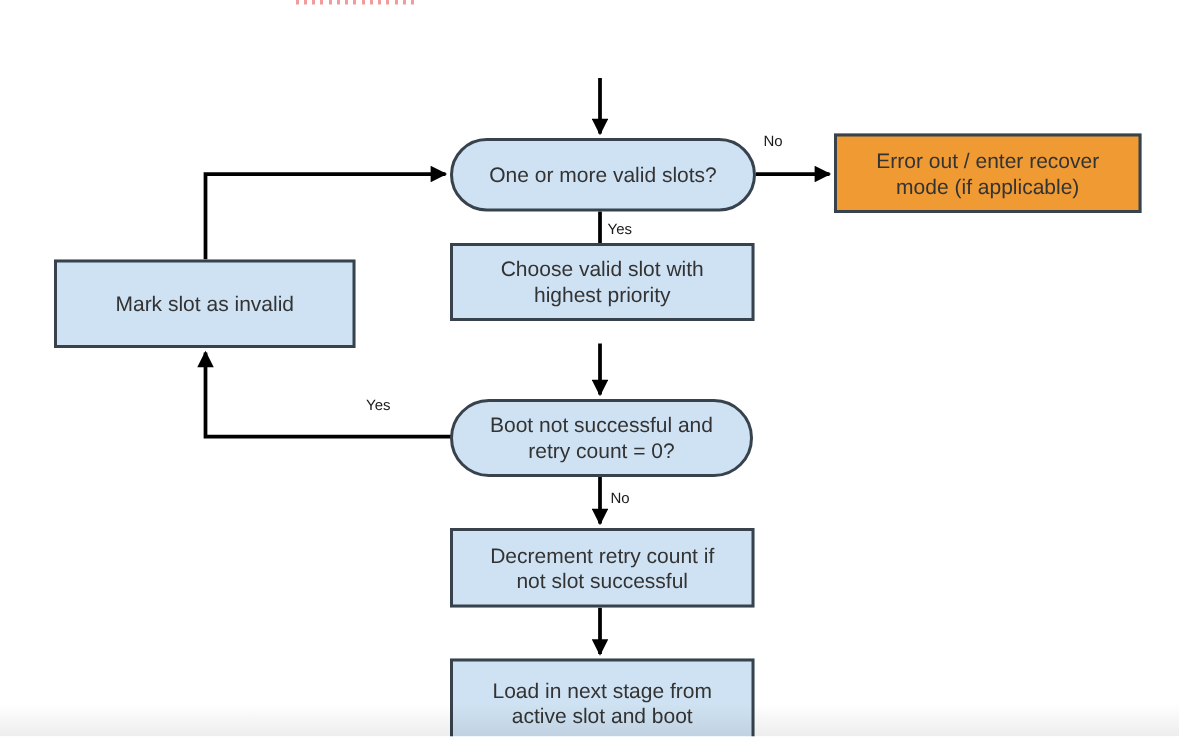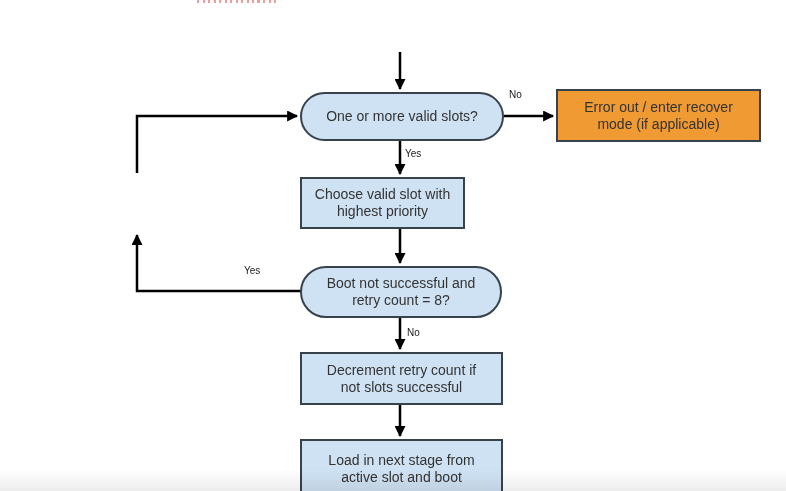--- a/index.html
+++ b/index.html
@@ -95,34 +95,37 @@
 
   <div class="node error-node" style="left:556px; top:89px; width:205px; height:53px;">
     <span class="node-label">Error out / enter recover
 mode (if applicable)</span>
   </div>
 
   <div class="node decision" style="left:300px; top:92px; width:204px; height:49px;">
     <span class="node-label">One or more valid slots?</span>
   </div>
 
-  <div class="node process" style="left:300px; top:177px; width:165px; height:52px;">
+  <div class="node process" style="left:300px; top:162px; width:203px; height:52px;">
     <span class="node-label">Choose valid slot with
 highest priority</span>
   </div>
 
+  <div class="node process" style="left:36px; top:173px; width:201px; height:59px;">
+    <span class="node-label">Mark slot as invalid</span>
+  </div>
 
   <div class="node decision" style="left:300px; top:266px; width:202px; height:52px;">
     <span class="node-label">Boot not successful and
-retry count = 8?</span>
+retry count = 0?</span>
   </div>
 
   <div class="node process" style="left:300px; top:352px; width:203px; height:53px;">
     <span class="node-label">Decrement retry count if
-not slots successful</span>
+not slot successful</span>
   </div>
 
   <div class="node process" style="left:300px; top:439px; width:203px; height:60px;">
     <span class="node-label">Load in next stage from
 active slot and boot</span>
   </div>
 
   <div class="edge-label" style="left:509px; top:89px;">No</div>
 
   <div class="edge-label" style="left:405px; top:148px;">Yes</div>

